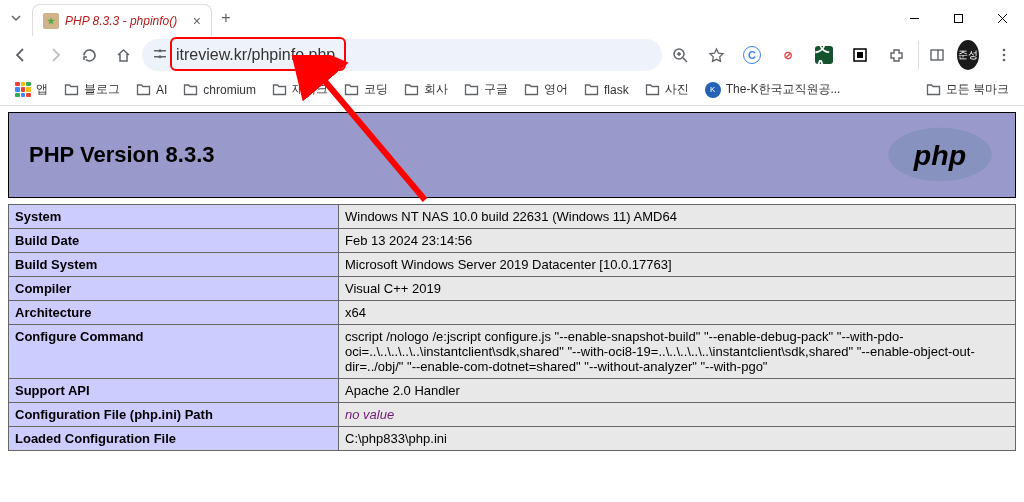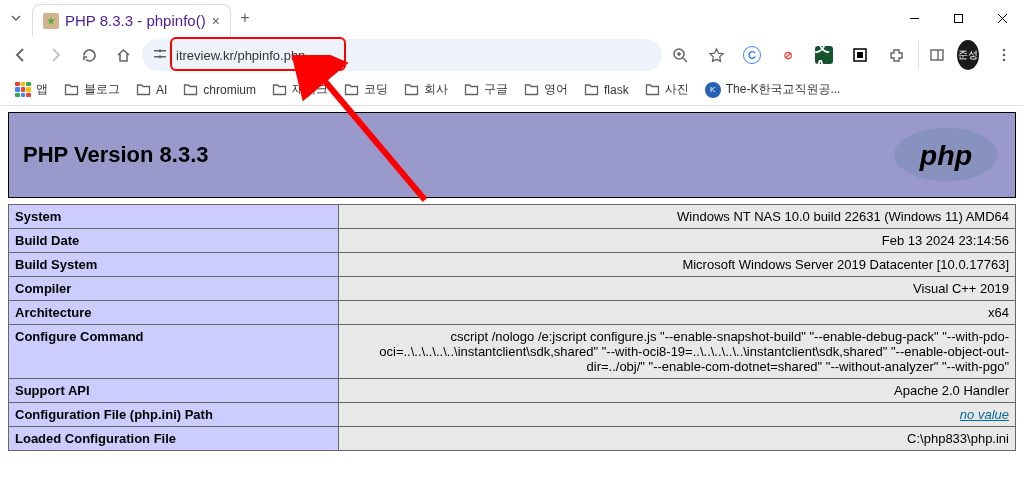--- a/index.html
+++ b/index.html
@@ -3,61 +3,61 @@
 <meta charset="utf-8">
 <style>
 * { margin: 0; padding: 0; box-sizing: border-box; }
 body { font-family: "Segoe UI", Arial, sans-serif; font-size: 13px; background: #fff; width: 1024px; height: 502px; overflow: hidden; position: relative; }
 
 
 .titlebar { display: flex; align-items: center; height: 36px; background: #fff; }
 .tab-drop { width: 32px; display: flex; align-items: center; justify-content: center; color: #5f6368; }
 .tab { display: flex; align-items: center; gap: 6px; background: #fff; border-radius: 8px 8px 0 0; height: 32px; padding: 0 10px; margin-top: 4px; border: 1px solid #ddd; border-bottom: none; min-width: 180px; }
 .tab .favicon { width: 16px; height: 16px; background: #d2b48c; border-radius: 2px; display: flex; align-items: center; justify-content: center; font-size: 9px; color: #5a4; font-weight: bold; }
-.tab .title { font-size: 15px; color: #4c1d95; flex: 1; white-space: nowrap; overflow: hidden; text-overflow: ellipsis; }
+.tab .title { font-size: 12px; color: #b91c1c; flex: 1; white-space: nowrap; overflow: hidden; text-overflow: ellipsis; font-style: italic; }
 .tab .close { color: #5f6368; font-size: 14px; }
 .newtab { width: 28px; display: flex; align-items: center; justify-content: center; color: #5f6368; font-size: 16px; }
 .winctrl { margin-left: auto; display: flex; }
 .winbtn { width: 44px; height: 30px; display: flex; align-items: center; justify-content: center; color: #333; }
 .winbtn svg { width: 11px; height: 11px; }
 
 
 .toolbar { display: flex; align-items: center; height: 38px; padding: 0 6px; gap: 4px; }
 .tbtn { width: 30px; height: 30px; display: flex; align-items: center; justify-content: center; color: #5f6368; border-radius: 50%; }
 .addrbar { flex: 1; display: flex; align-items: center; background: #eef3fb; border-radius: 18px; height: 32px; padding: 0 10px; gap: 8px; position: relative; }
 .addr-outline { position: absolute; left: 0; top: 0; right: 0; bottom: 0; border: 2px solid #ff0000; border-radius: 6px; pointer-events: none; }
 .addr-outline { left: 28px; right: auto; width: 176px; top: -2px; height: 34px; }
 .site-ico { color: #5f6368; }
-.url { color: #333; font-size: 13px; flex: 1; }
+.url { color: #333; font-size: 16px; flex: 1; }
 .rbtns { display: flex; align-items: center; gap: 8px; }
 .ribtn { width: 28px; height: 28px; display: flex; align-items: center; justify-content: center; }
 .ext-ico { width: 18px; height: 18px; border-radius: 3px; display: flex; align-items: center; justify-content: center; font-size: 11px; font-weight: bold; }
 .avatar { width: 22px; height: 30px; border-radius: 50%; background: #1a1a1a; color: #fff; display: flex; align-items: center; justify-content: center; font-size: 10px; }
 
 
 .bmbar { display: flex; align-items: center; height: 32px; padding: 0 8px; gap: 2px; border-bottom: 1px solid #e0e0e0; }
 .bm { display: flex; align-items: center; gap: 5px; padding: 4px 7px; font-size: 12px; color: #333; border-radius: 4px; white-space: nowrap; }
 .bm .folder-ico { color: #5f6368; }
 .apps-ico { width: 16px; height: 16px; display: grid; grid-template-columns: repeat(3, 1fr); grid-template-rows: repeat(3, 1fr); gap: 1px; }
 .apps-ico span { background: #5f6368; border-radius: 1px; }
 .apps-ico span:nth-child(1){background:#ea4335}.apps-ico span:nth-child(2){background:#fbbc04}.apps-ico span:nth-child(3){background:#34a853}
 .apps-ico span:nth-child(4){background:#4285f4}.apps-ico span:nth-child(5){background:#ea4335}.apps-ico span:nth-child(6){background:#fbbc04}
 .apps-ico span:nth-child(7){background:#34a853}.apps-ico span:nth-child(8){background:#4285f4}.apps-ico span:nth-child(9){background:#ea4335}
 .bm-right { margin-left: auto; display: flex; align-items: center; gap: 4px; }
 
 
 .content { padding: 6px 8px 0 8px; overflow-y: scroll; height: calc(502px - 106px); background: #fff; }
-.php-header { background: #9999cc; border: 1px solid #000; padding: 8px 14px; display: flex; align-items: center; justify-content: space-between; height: 86px; }
+.php-header { background: #9999cc; border: 1px solid #000; padding: 8px 20px; display: flex; align-items: center; justify-content: space-between; height: 86px; }
 .php-title { font: bold 22px sans-serif; color: #000; }
 .php-logo { width: 110px; height: 58px; }
 .php-table { width: 100%; border-collapse: collapse; margin-top: 6px; }
 .php-table td { border: 1px solid #666; padding: 4px 6px; font-size: 13px; vertical-align: top; }
 .php-table td.k { background: #ccccff; font-weight: bold; width: 330px; }
-.php-table td.v { background: #e8e8e8; text-align: right; }
-.novalue { font-style: italic; color: #0369a1; text-decoration: underline; }
+.php-table td.v { background: #e8e8e8; }
+.novalue { font-style: italic; color: #701a75; }
 
 
 .arrow { position: absolute; left: 280px; top: 55px; pointer-events: none; }
 </style>
 </head>
 <body>
 
 <div class="titlebar">
   <div class="tab-drop">
     <svg width="12" height="12" viewBox="0 0 12 12">
@@ -236,20 +236,28 @@
       </div><div class="bm">
         <svg width="15" height="15" viewBox="0 0 15 15" class="folder-ico">
           <path d="M1.5 3h4l1.5 1.5h6.5v8h-12z" stroke="#5f6368" fill="none" stroke-width="1.3"></path>
         </svg>
         <span>사진</span>
       </div></div>
   <div class="bm">
     <div style="width:16px;height:16px;border-radius:50%;background:#2561b5;display:flex;align-items:center;justify-content:center;color:#fff;font-size:8px">K</div>
     <span>The-K한국교직원공...</span>
   </div>
+  <div class="bm-right">
+    <div class="bm">
+      <svg width="15" height="15" viewBox="0 0 15 15" class="folder-ico">
+          <path d="M1.5 3h4l1.5 1.5h6.5v8h-12z" stroke="#5f6368" fill="none" stroke-width="1.3"></path>
+        </svg>
+      <span>모든 북마크</span>
+    </div>
+  </div>
 </div>
 
 <div class="content">
   <div class="php-header">
     <div class="php-title">PHP Version 8.3.3</div>
     <svg class="php-logo" viewBox="0 0 120 65">
       <ellipse cx="60" cy="32" rx="58" ry="30" fill="#8892BF"></ellipse>
       <text x="60" y="44" text-anchor="middle" font-size="32" font-weight="bold" font-style="italic" fill="#000" font-family="sans-serif">php</text>
     </svg>
   </div>

